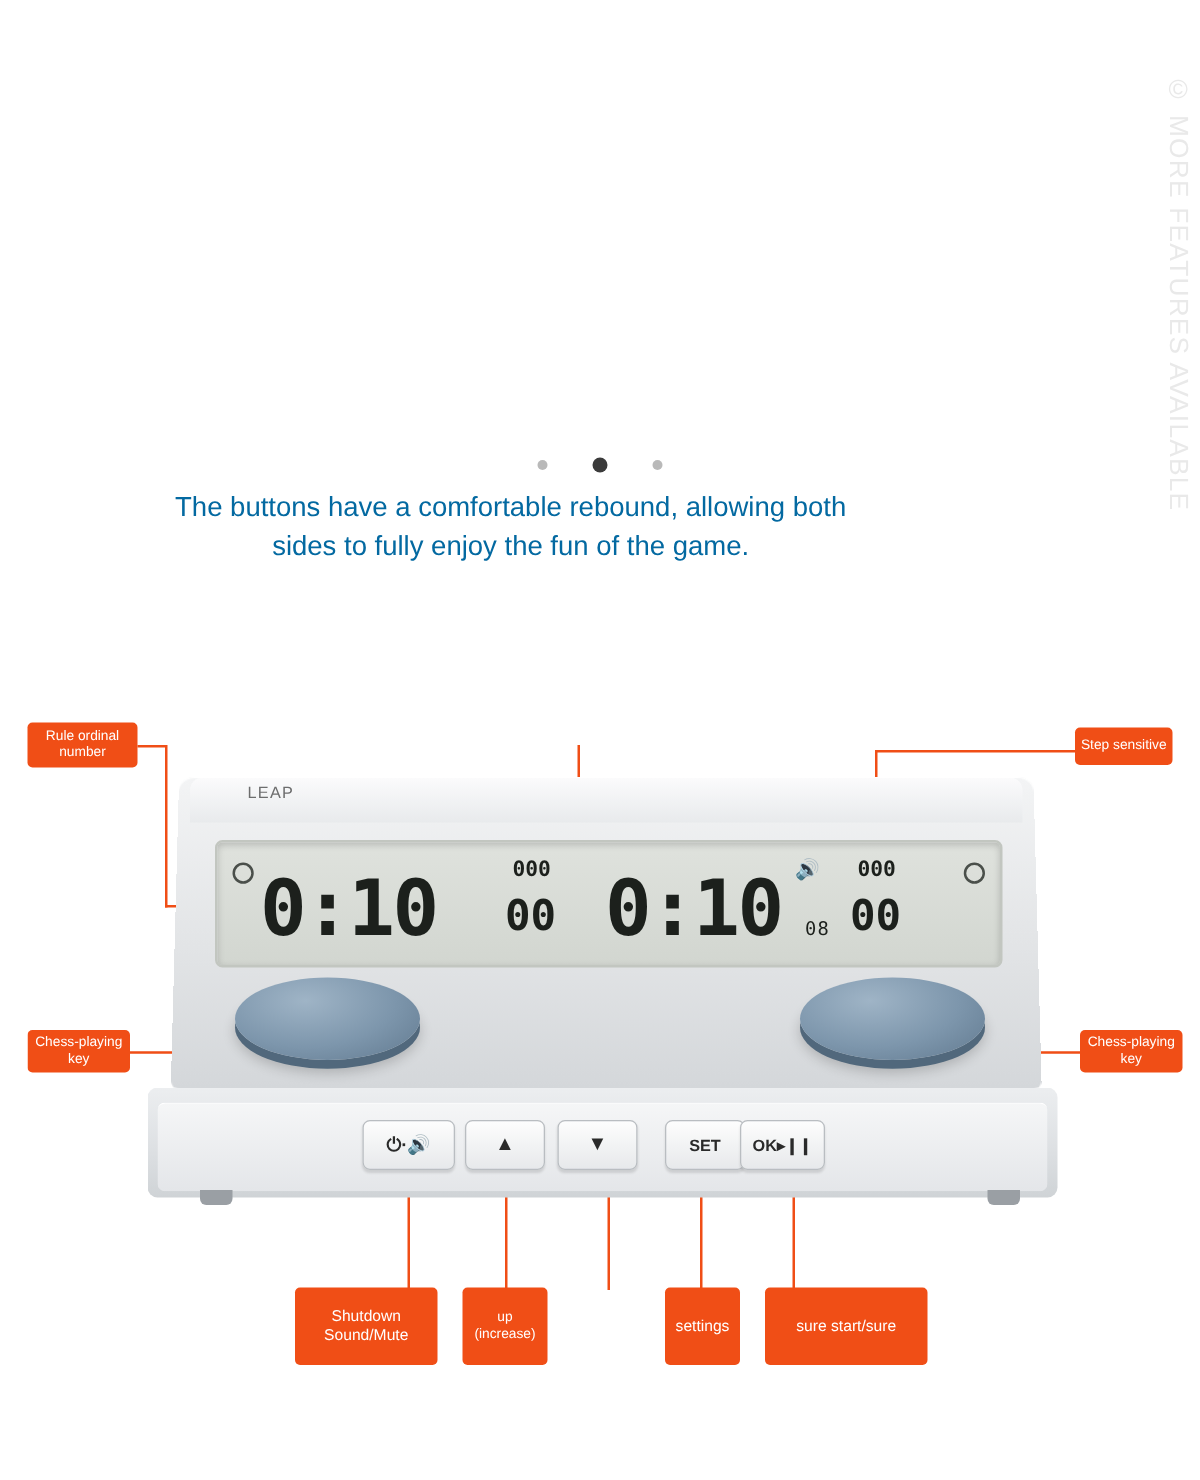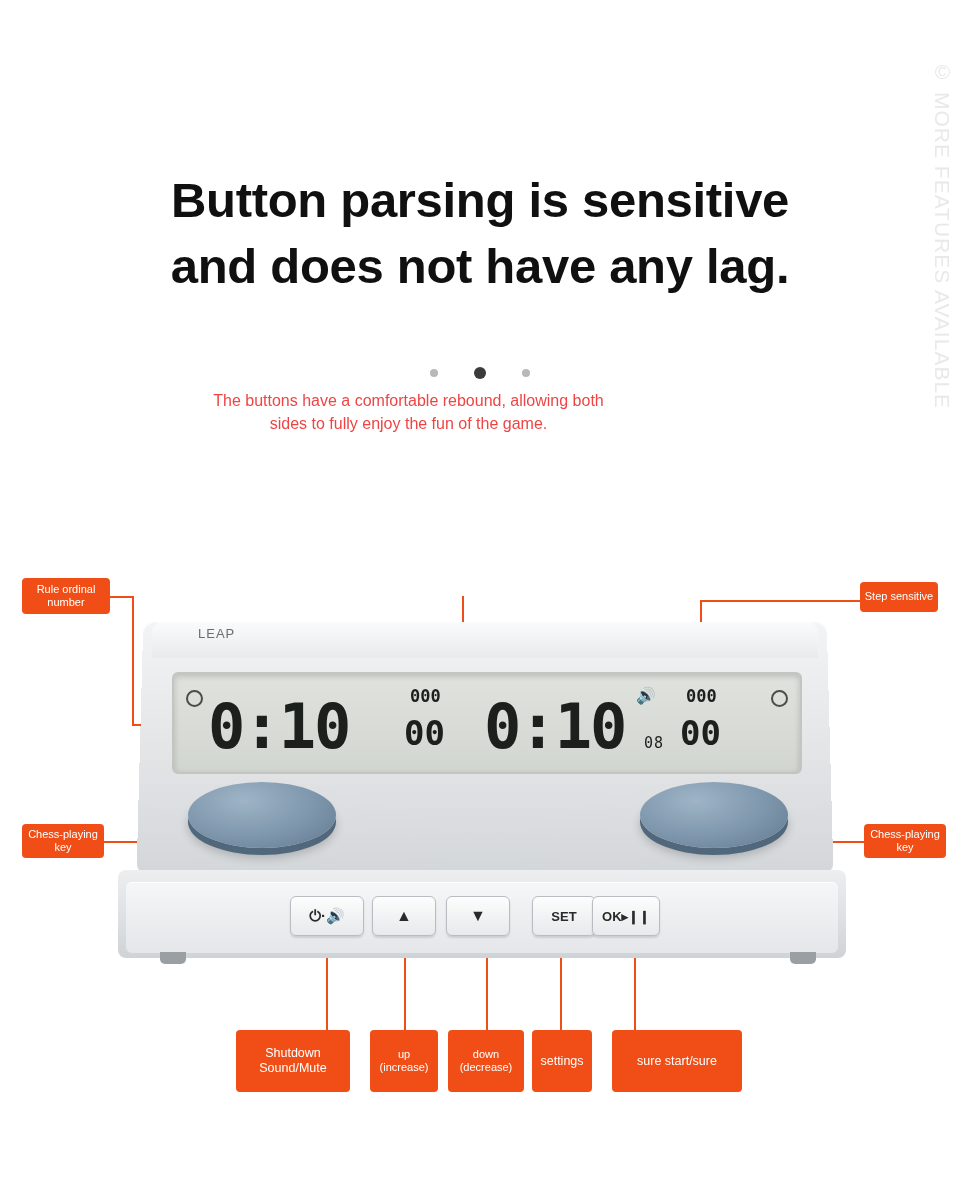--- a/index.html
+++ b/index.html
@@ -72,23 +72,23 @@
   }
   .dot.small { width: 8px; height: 8px; }
   .dot.active { width: 12px; height: 12px; background: #3b3b3b; }
 
   .subhead {
     position: absolute;
     top: 390px;
     left: 0;
     width: 817px;
     text-align: center;
-    font-size: 16px;
+    font-size: 22px;
     line-height: 1.42;
-    color: #ef4444;
+    color: #0369a1;
   }
 
   
   .device-area {
     position: absolute;
     top: 560px;
     left: 0;
     width: 960px;
     height: 560px;
   }
@@ -291,24 +291,20 @@
 </style>
 </head>
 <body>
 
 <div class="page">
 
   <div class="watermark">
     <span class="wm-mark">©</span><span>MORE FEATURES AVAILABLE</span>
   </div>
 
-  <div class="headline">
-    <span class="l1">Button parsing is sensitive</span>
-    <span class="l2">and does not have any lag.</span>
-  </div>
 
   <div class="dots">
     <span class="dot small"></span>
     <span class="dot active"></span>
     <span class="dot small"></span>
   </div>
 
   <div class="subhead">
     <div>The buttons have a comfortable rebound, allowing both</div>
     <div>sides to fully enjoy the fun of the game.</div>
@@ -394,23 +390,19 @@
     <div class="callout big" style="left:236px; top:470px; width:114px; height:62px; flex-direction:column;">
       <span>Shutdown</span>
       <span>Sound/Mute</span>
     </div>
 
     <div class="callout" style="left:370px; top:470px; width:68px; height:62px; flex-direction:column;">
       <span>up</span>
       <span>(increase)</span>
     </div>
 
-    <div class="callout" style="left:448px; top:470px; width:76px; height:62px; flex-direction:column;">
-      <span>down</span>
-      <span>(decrease)</span>
-    </div>
 
     <div class="callout big" style="left:532px; top:470px; width:60px; height:62px;">settings</div>
 
     <div class="callout big" style="left:612px; top:470px; width:130px; height:62px;">sure start/sure</div>
 
   </div>
 </div>
 
 </body></html>

